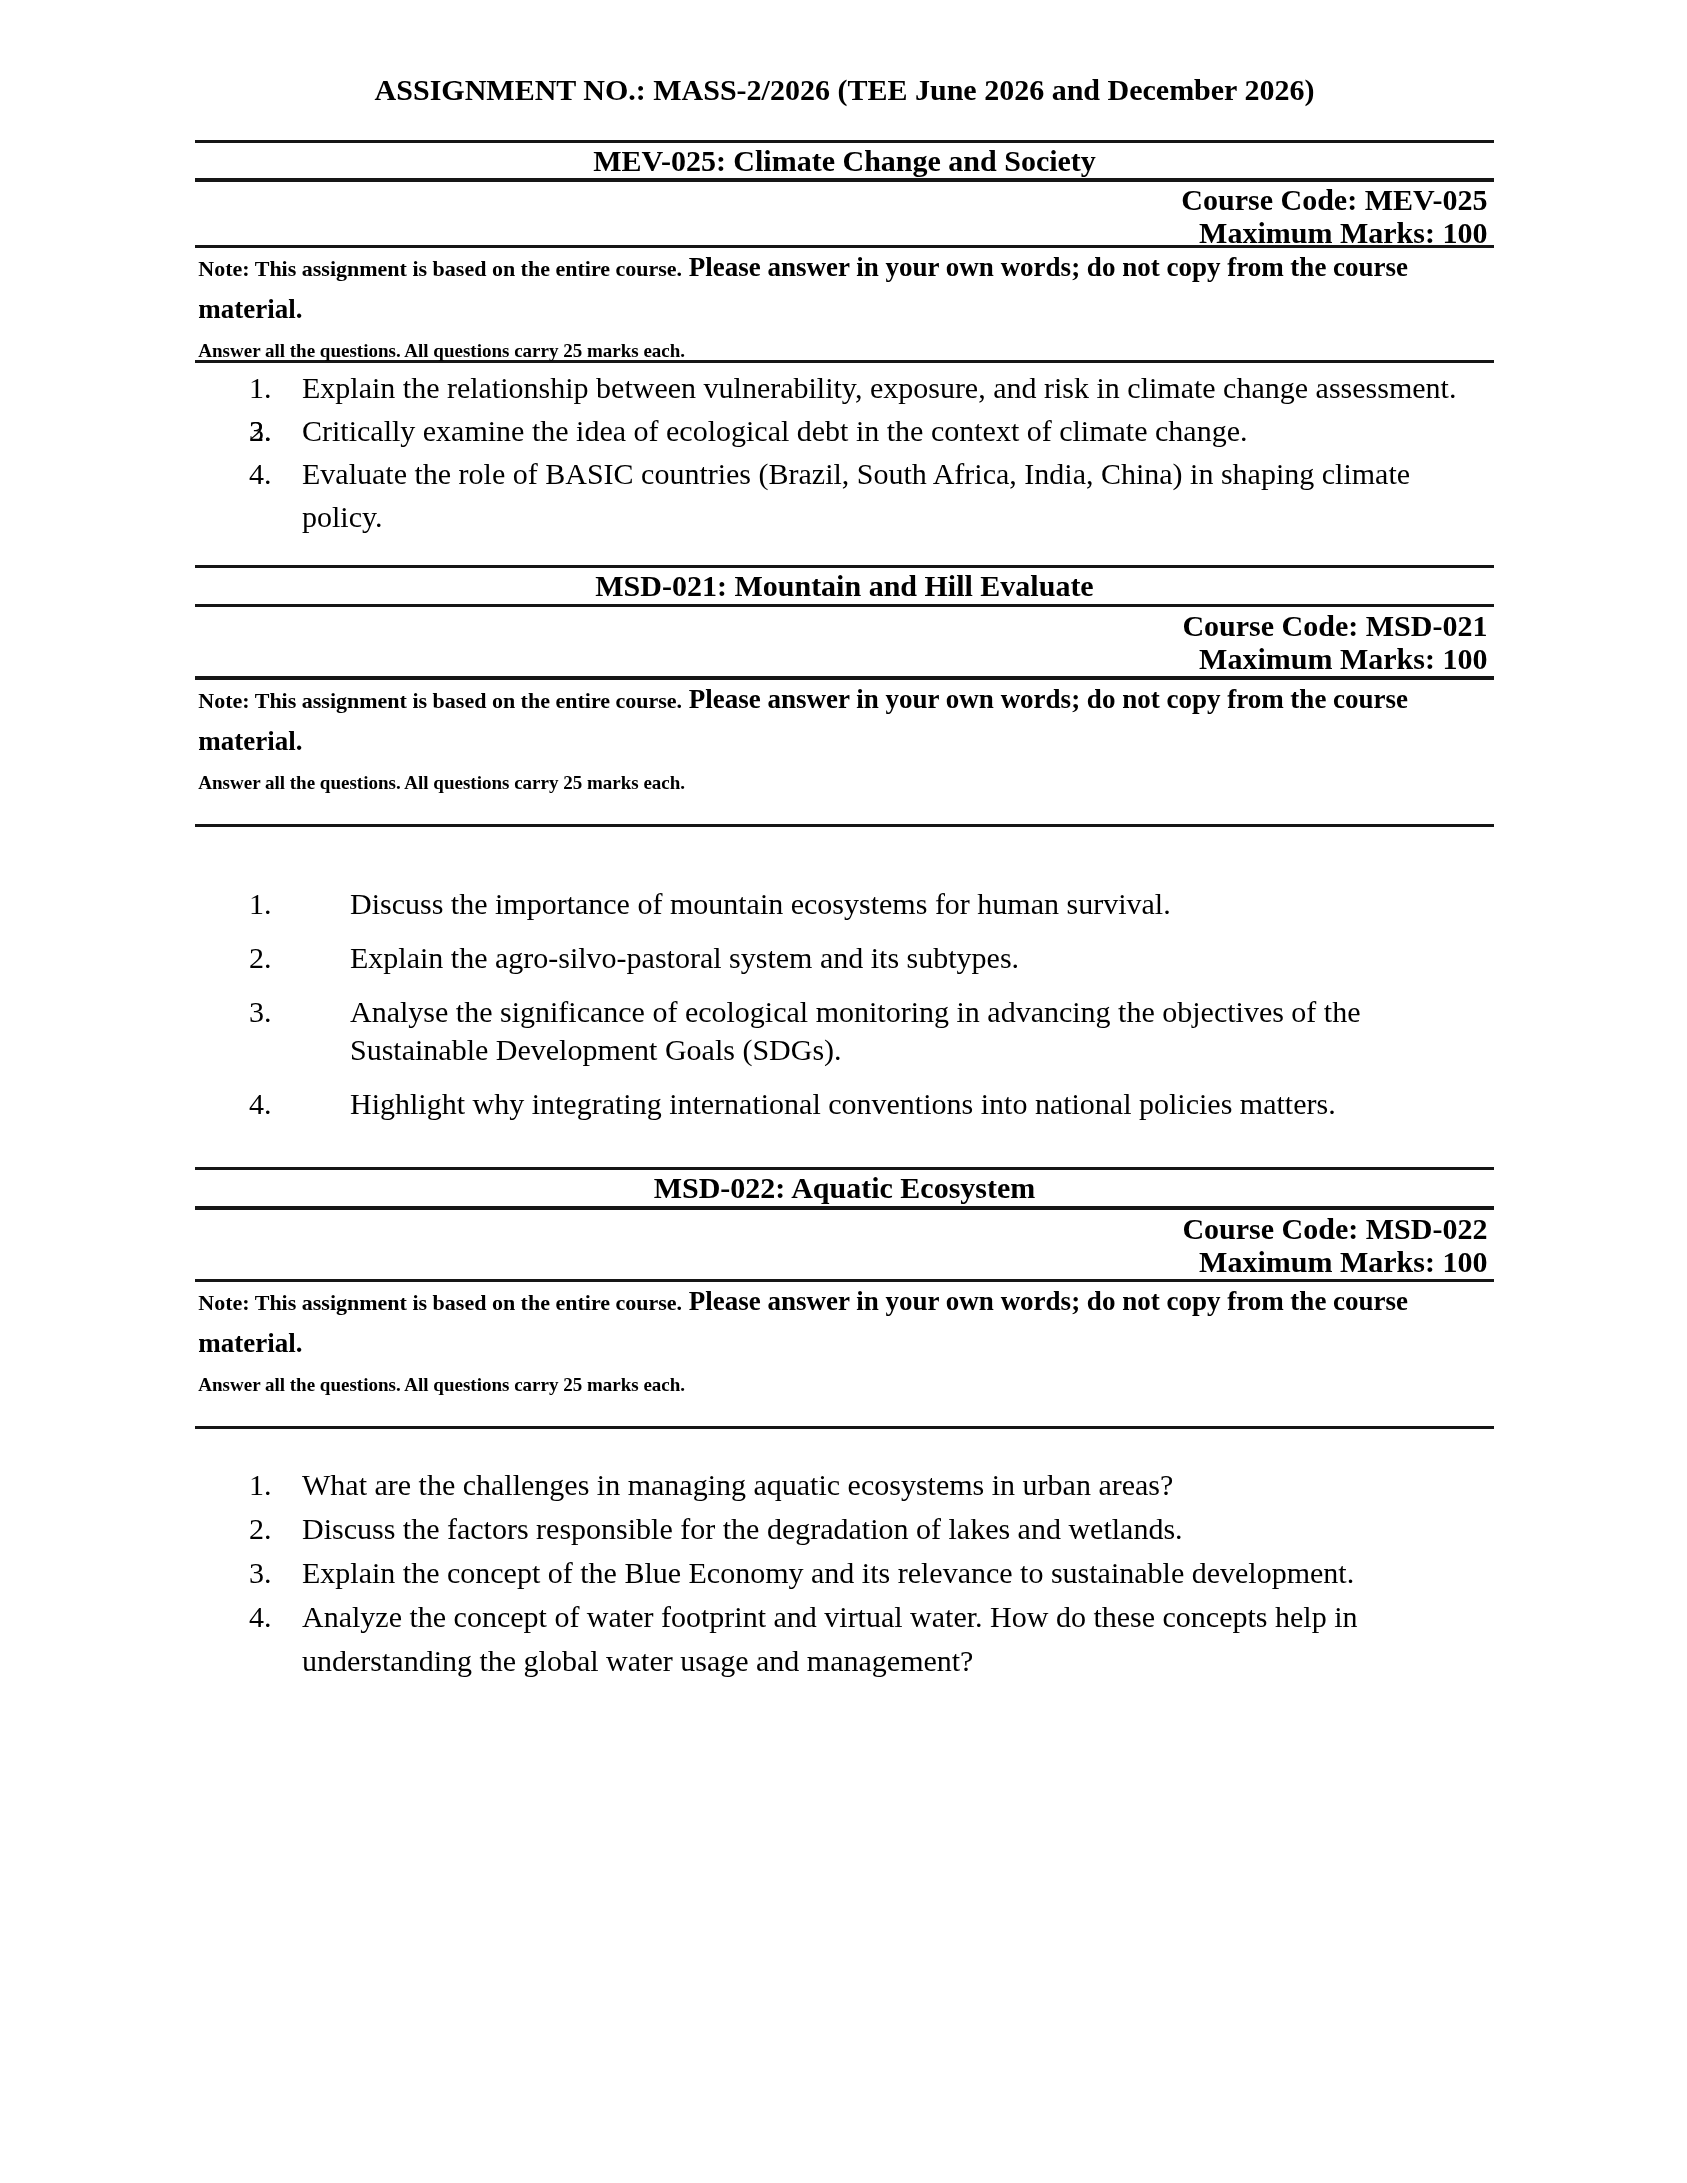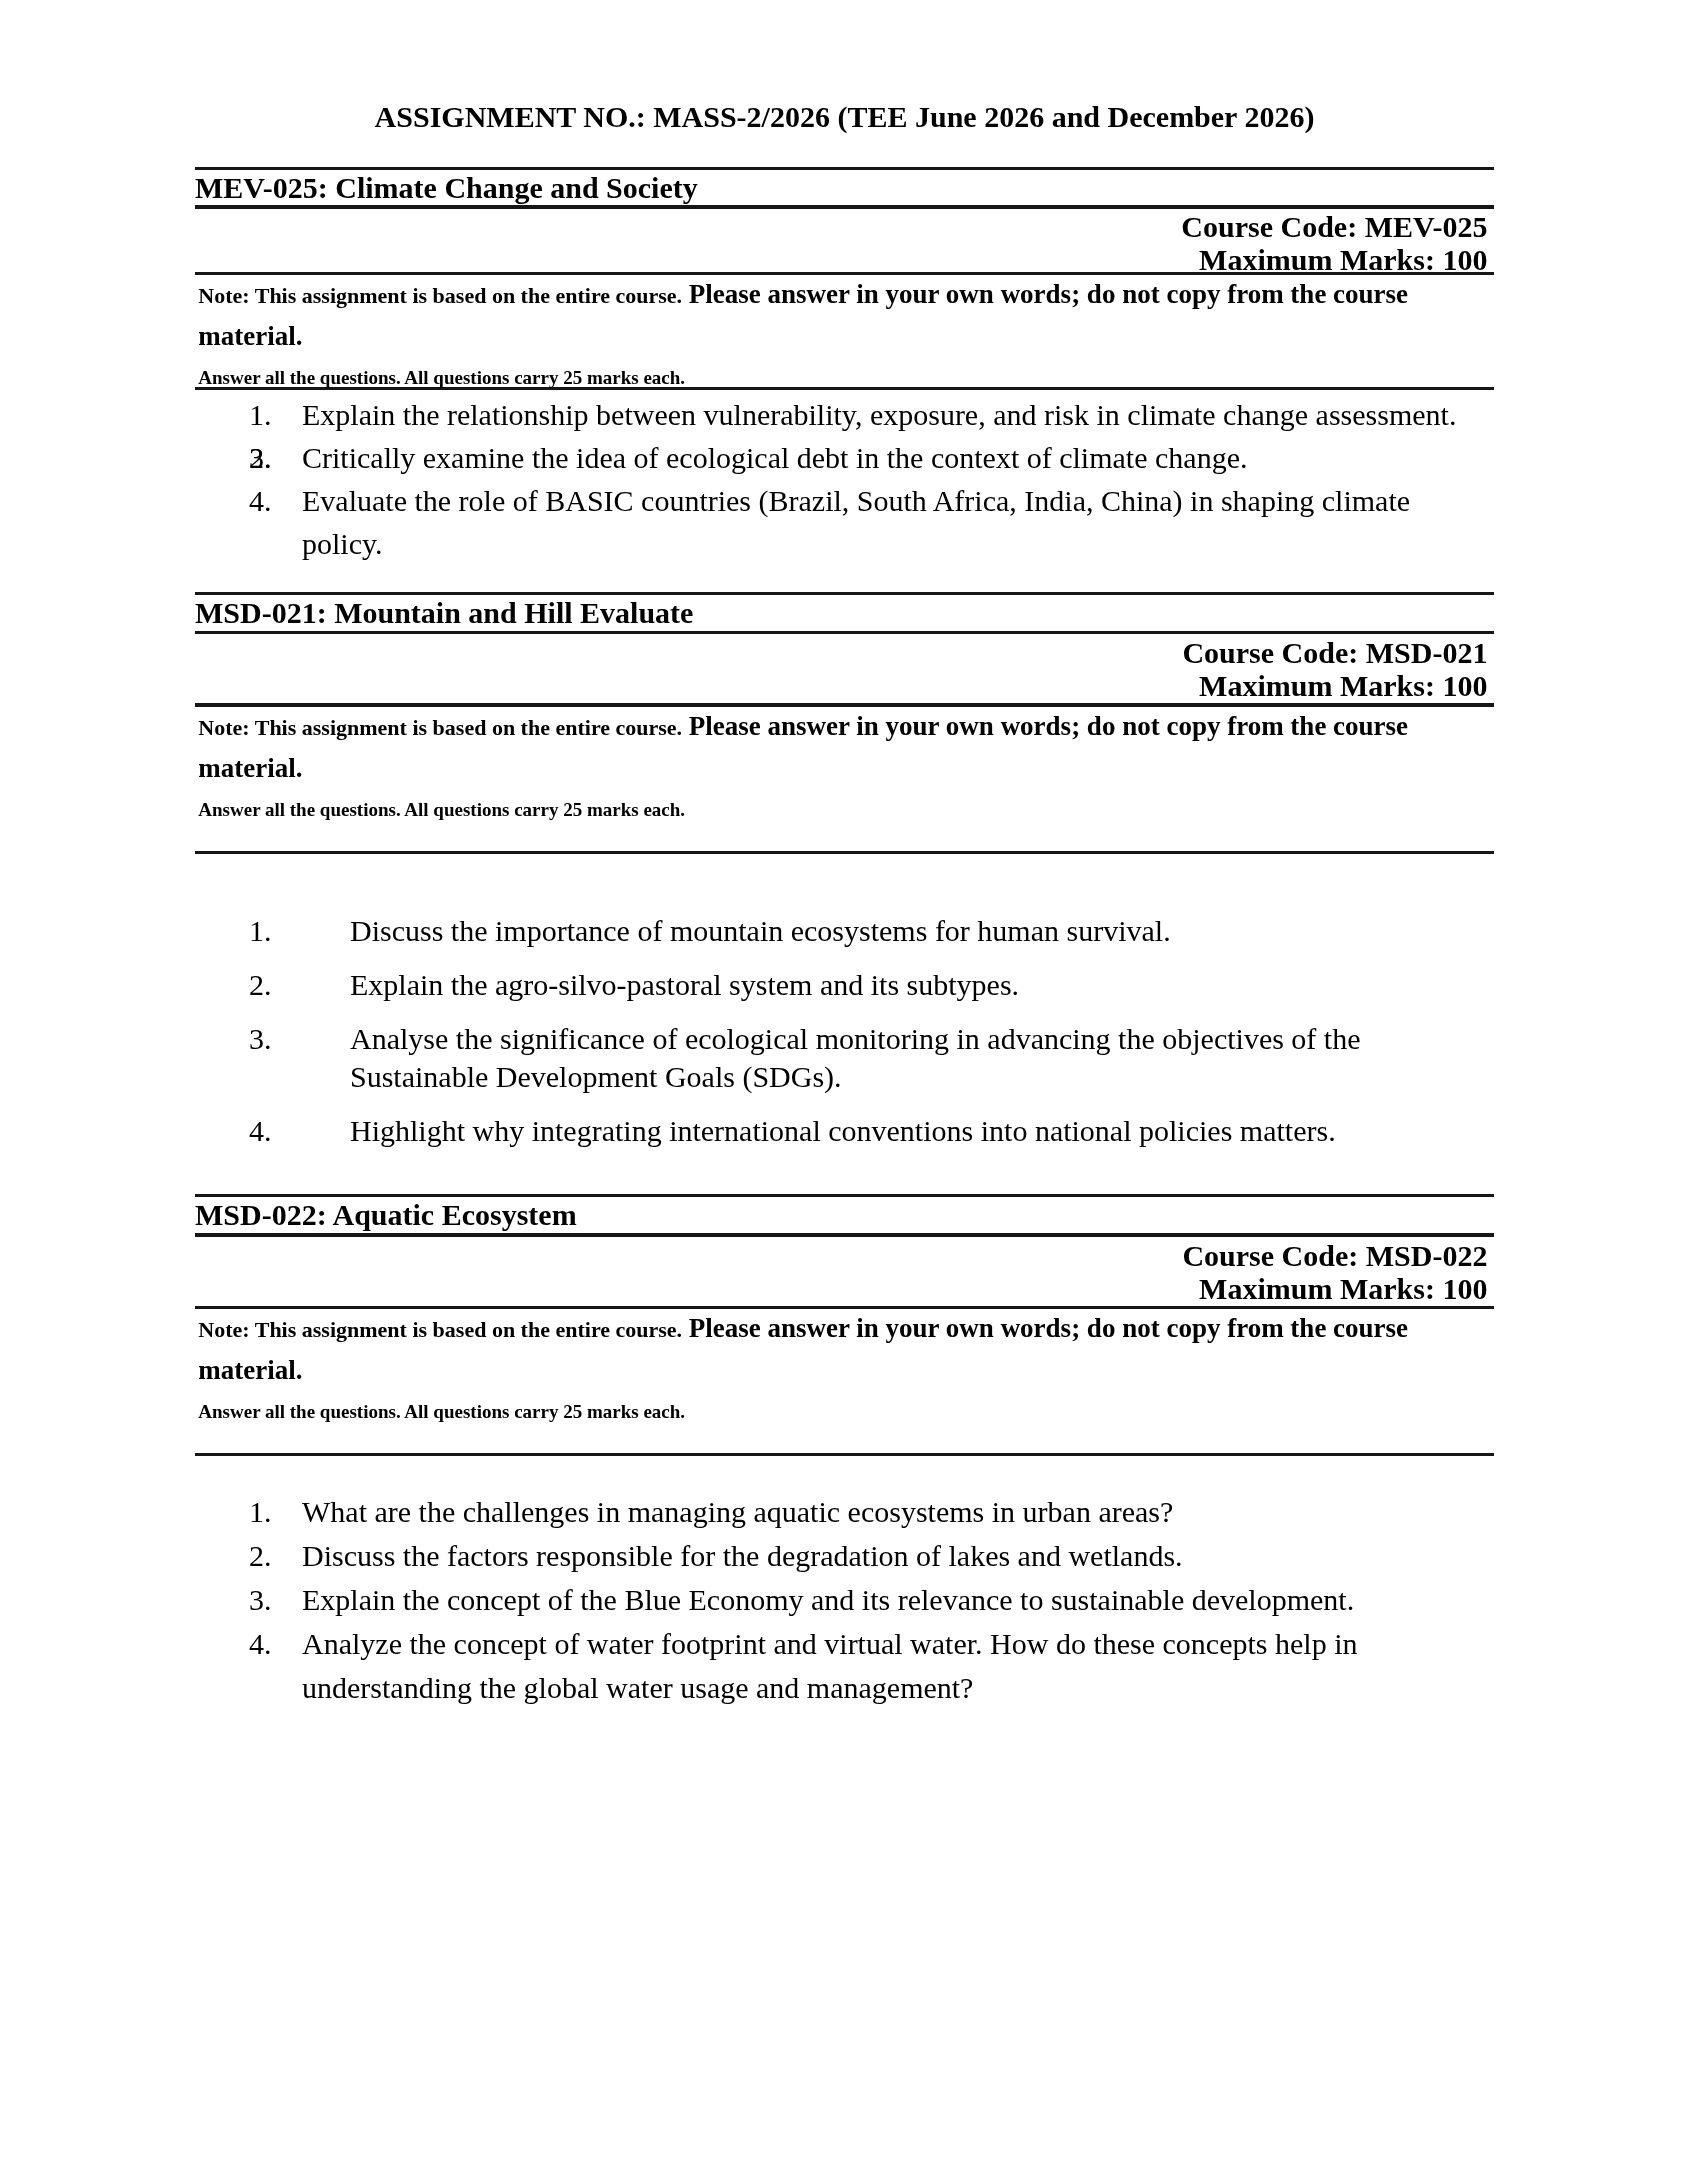--- a/index.html
+++ b/index.html
@@ -9,33 +9,33 @@
     background: #ffffff;
     color: #000000;
     font-family: "Liberation Serif", "DejaVu Serif", serif;
     overflow: hidden;
   }
   .content {
     margin-left: 195px;
     width: 1299px;
   }
   .doc-title {
-    margin-top: 98px;
+    margin-top: 71px;
     margin-bottom: 31px;
     font-size: 30px;
     line-height: 38px;
     font-weight: bold;
     text-align: center;
   }
   .rule { height: 3.3px; background: #161616; }
 
   .row-course-title {
     font-size: 30px;
     font-weight: bold;
-    text-align: left;
+    text-align: center;
   }
   .h53 { height: 35px; line-height: 35px; }
   .h55 { height: 36px; line-height: 36px; }
 
   .row-code {
     text-align: right;
     font-weight: bold;
     font-size: 30px;
     line-height: 33px;
     padding-right: 6.6px;

